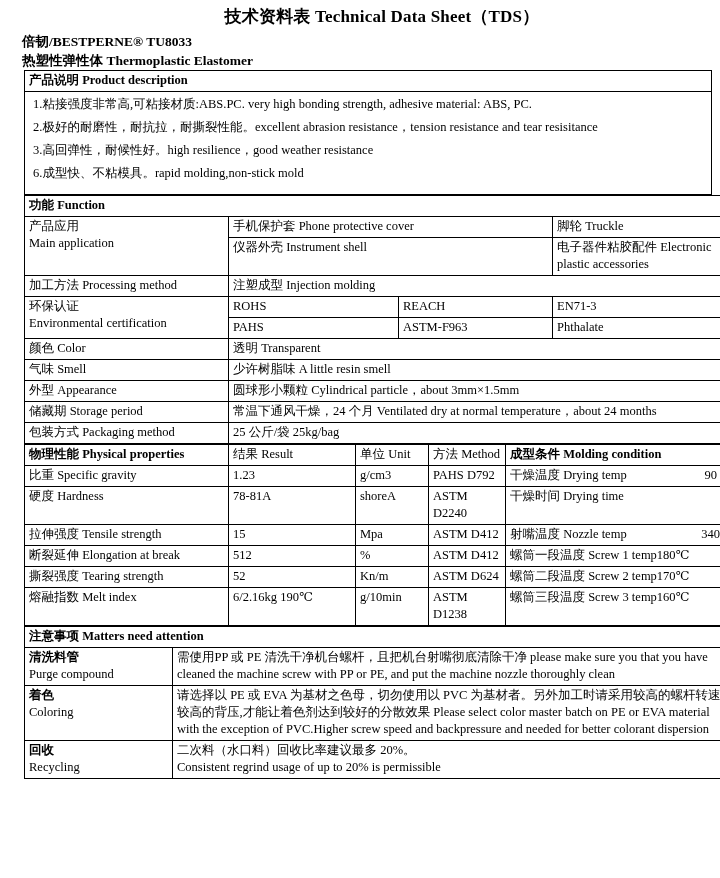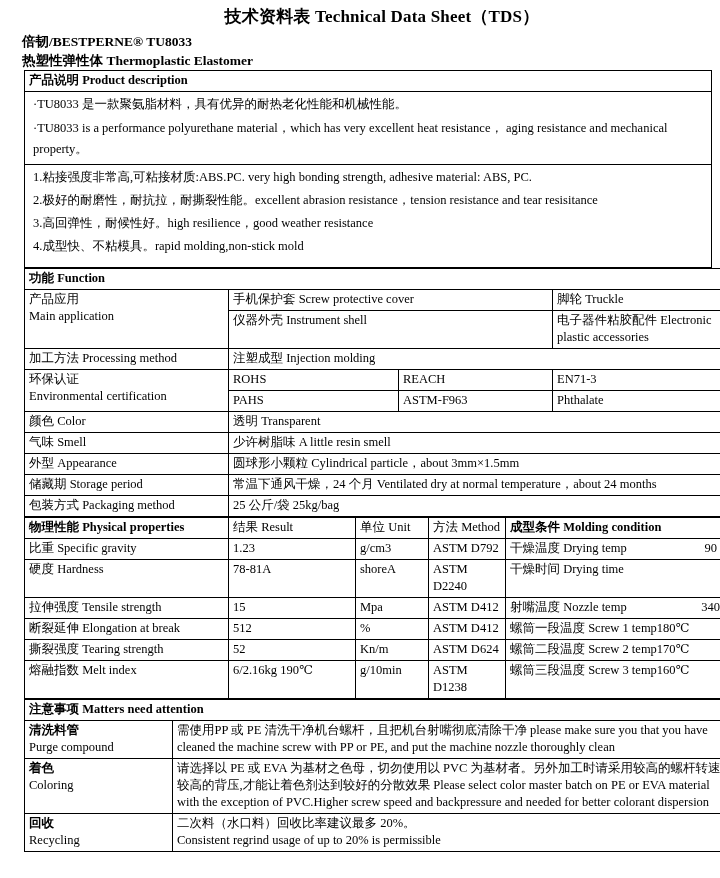--- a/index.html
+++ b/index.html
@@ -76,30 +76,24 @@
   <div class="prod-line">倍韧/BESTPERNE® TU8033</div>
   <div class="prod-line">热塑性弹性体 Thermoplastic Elastomer</div>
 
   <table class="tbl">
     <tbody>
         <tr>
       <td class="sec-head">产品说明 Product description</td>
     </tr>
     <tr>
       <td class="para-block">
-        <div class="para">·TU8033 是一款聚氨脂材料，具有优异的耐热老化性能和机械性能。</div>
-        <div class="para">·TU8033 is a performance polyurethane material，which has very excellent heat resistance， aging resistance and mechanical property。</div>
-      </td>
-    </tr>
-    <tr>
-      <td class="para-block">
         <div class="para list-line">1.粘接强度非常高,可粘接材质:ABS.PC. very high bonding strength, adhesive material: ABS, PC.</div>
         <div class="para list-line">2.极好的耐磨性，耐抗拉，耐撕裂性能。excellent abrasion resistance，tension resistance and tear resisitance</div>
         <div class="para list-line">3.高回弹性，耐候性好。high resilience，good weather resistance</div>
-        <div class="para list-line">4.成型快、不粘模具。rapid molding,non-stick mold</div>
+        <div class="para list-line">6.成型快、不粘模具。rapid molding,non-stick mold</div>
         <div class="gap-top"></div>
       </td>
     </tr>
   </tbody>
     </table>
 
   <table class="tbl">
     <colgroup>
       <col style="width:204px">
       <col style="width:170px">
@@ -108,21 +102,21 @@
     </colgroup>
     <tbody>
         <tr>
       <td class="sec-head" colspan="4">功能 Function</td>
     </tr>
     <tr>
       <td rowspan="2">
         <div>产品应用</div>
         <div>Main application</div>
       </td>
-      <td colspan="2">手机保护套 Screw protective cover</td>
+      <td colspan="2">手机保护套 Phone protective cover</td>
       <td>脚轮 Truckle</td>
     </tr>
     <tr>
       <td colspan="2">仪器外壳 Instrument shell</td>
       <td>电子器件粘胶配件 Electronic plastic accessories</td>
     </tr>
     <tr>
       <td>加工方法 Processing method</td>
       <td colspan="3">注塑成型 Injection molding</td>
     </tr>
@@ -176,21 +170,21 @@
       <td class="bold">物理性能 Physical properties</td>
       <td>结果 Result</td>
       <td>单位 Unit</td>
       <td>方法 Method</td>
       <td class="bold">成型条件 Molding condition</td>
     </tr>
     <tr>
       <td>比重 Specific gravity</td>
       <td>1.23</td>
       <td>g/cm3</td>
-      <td>ASTM D792</td>
+      <td>PAHS D792</td>
       <td>
         <span>干燥温度 Drying temp</span><span class="val-right">90 ℃</span>
       </td>
     </tr>
     <tr>
       <td>硬度 Hardness</td>
       <td>78-81A</td>
       <td>shoreA</td>
       <td>ASTM D2240</td>
       <td>

